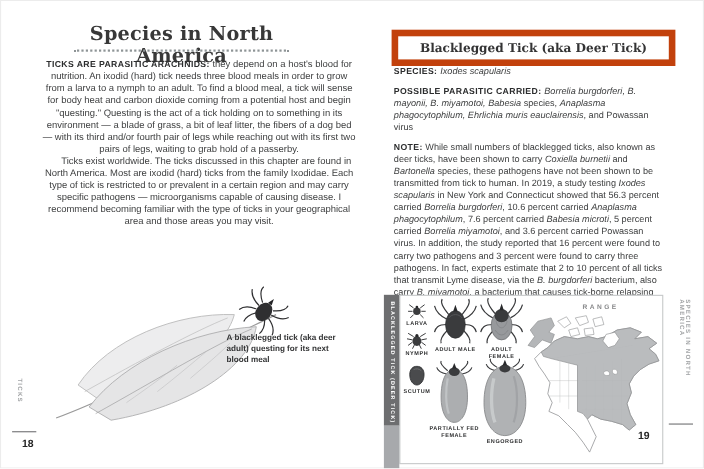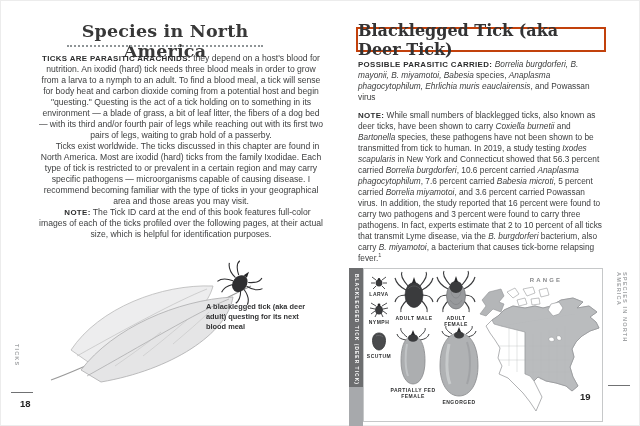--- a/index.html
+++ b/index.html
@@ -34,23 +34,23 @@
   .margin-label.right{left:616px;top:272px;height:92px;}
   .folio-rule{position:absolute;height:0;border-top:1px solid #707173;width:22px;}
   .folio-rule.left{left:11px;top:392px;}
   .folio-rule.right{left:608px;top:385px;}
   .folio{position:absolute;font-weight:700;font-size:9.5px;color:#242424;}
   .folio.left{left:20px;top:398px;}
   .folio.right{left:580px;top:391px;}
   
   .profile-title-box{
     position:absolute;left:356px;top:27px;width:246px;height:21px;
-    border:2px solid #c2410c;display:flex;align-items:center;justify-content:center;
+    border:6px solid #c2410c;display:flex;align-items:center;justify-content:center;
     font-family:"DejaVu Serif","Liberation Serif",serif;font-weight:700;
-    font-size:16px;color:#333334;
+    font-size:11px;color:#333334;
   }
   .body-right{position:absolute;left:358px;top:59px;width:248px;
     font-size:8.3px;line-height:11px;}
   .body-right p{margin:0 0 7px 0;}
   
   .profile-box{position:absolute;left:363px;top:268px;width:238px;height:152px;
     border:1px solid #c6c8c9;background:#fff;}
   .tab-dark{position:absolute;left:349px;top:268px;width:14px;height:119px;
     background:#6d6e70;display:flex;align-items:flex-start;justify-content:center;}
   .tab-dark span{writing-mode:vertical-rl;font-size:4.9px;font-weight:700;
@@ -68,21 +68,20 @@
 
 <div id="spread">
 
   <div>
     <div class="chapter-title">Species in North America</div>
     <div class="title-dots"></div>
 
     <div class="body-left">
       <p><span class="seg-lead">TICKS ARE PARASITIC ARACHNIDS:</span><span> they depend on a host's blood for nutrition. An ixodid (hard) tick needs three blood meals in order to grow from a larva to a nymph to an adult. To find a blood meal, a tick will sense for body heat and carbon dioxide coming from a potential host and begin "questing." Questing is the act of a tick holding on to something in its environment — a blade of grass, a bit of leaf litter, the fibers of a dog bed — with its third and/or fourth pair of legs while reaching out with its first two pairs of legs, waiting to grab hold of a passerby.</span></p>
       <p class="indent"><span>Ticks exist worldwide. The ticks discussed in this chapter are found in North America. Most are ixodid (hard) ticks from the family Ixodidae. Each type of tick is restricted to or prevalent in a certain region and may carry specific pathogens — microorganisms capable of causing disease. I recommend becoming familiar with the type of ticks in your geographical area and those areas you may visit.</span></p>
-      <p class="indent"><span class="seg-lead">NOTE:</span><span> The Tick ID card at the end of this book features full-color images of each of the ticks profiled over the following pages, at their actual size, which is helpful for identification purposes.</span></p>
     </div>
 
     <svg class="leaf-art" viewBox="0 0 228 148">
       <path d="M6,124 C60,104 140,62 206,30" fill="none" stroke="#9a9a9a" stroke-width="1.1"></path>
       <path d="M26,94 C54,52 116,28 168,30 C160,62 106,100 46,108 Z" fill="#ededee" stroke="#b8b8b8" stroke-width="0.8"></path>
       <path d="M32,100 C82,72 132,45 162,33" fill="none" stroke="#b8b8b8" stroke-width="0.6"></path>
       <path d="M36,114 C68,72 132,44 188,41 C182,78 126,114 56,126 Z" fill="#e5e5e6" stroke="#acacad" stroke-width="0.8"></path>
       <path d="M42,120 C96,90 152,56 184,43" fill="none" stroke="#a5a5a6" stroke-width="0.7"></path>
       <path d="M70,110 C90,96 104,86 116,76 M98,100 C116,86 130,74 142,64 M128,88 C142,76 154,66 164,56" fill="none" stroke="#bcbcbd" stroke-width="0.5"></path>
       <g transform="translate(196,26) rotate(38)">
@@ -96,20 +95,21 @@
 
     <div class="margin-label left">TICKS</div>
     <div class="folio-rule left"></div>
     <div class="folio left">18</div>
   </div>
 
   <div>
     <div class="profile-title-box">Blacklegged Tick (aka Deer Tick)</div>
 
     <div class="body-right">
+      <p><span class="seg-lead">SPECIES: </span><span class="seg-i">Ixodes scapularis</span></p>
       <p><span class="seg-lead">POSSIBLE PARASITIC CARRIED: </span><span class="seg-i">Borrelia burgdorferi, B. mayonii, B. miyamotoi, Babesia</span><span> species, </span><span class="seg-i">Anaplasma phagocytophilum, Ehrlichia muris eauclairensis</span><span>, and Powassan virus</span></p>
       <p><span class="seg-lead">NOTE:</span><span> While small numbers of blacklegged ticks, also known as deer ticks, have been shown to carry </span><span class="seg-i">Coxiella burnetii</span><span> and </span><span class="seg-i">Bartonella</span><span> species, these pathogens have not been shown to be transmitted from tick to human. In 2019, a study testing </span><span class="seg-i">Ixodes scapularis</span><span> in New York and Connecticut showed that 56.3 percent carried </span><span class="seg-i">Borrelia burgdorferi</span><span>, 10.6 percent carried </span><span class="seg-i">Anaplasma phagocytophilum</span><span>, 7.6 percent carried </span><span class="seg-i">Babesia microti</span><span>, 5 percent carried </span><span class="seg-i">Borrelia miyamotoi</span><span>, and 3.6 percent carried Powassan virus. In addition, the study reported that 16 percent were found to carry two pathogens and 3 percent were found to carry three pathogens. In fact, experts estimate that 2 to 10 percent of all ticks that transmit Lyme disease, via the </span><span class="seg-i">B. burgdorferi</span><span> bacterium, also carry </span><span class="seg-i">B. miyamotoi</span><span>, a bacterium that causes tick-borne relapsing fever.</span><sup>1</sup></p>
     </div>
 
     <div class="profile-box"></div>
     <div class="tab-dark">
       <span>BLACKLEGGED TICK (DEER TICK)</span>
     </div>
     <div class="tab-light"></div>
 

